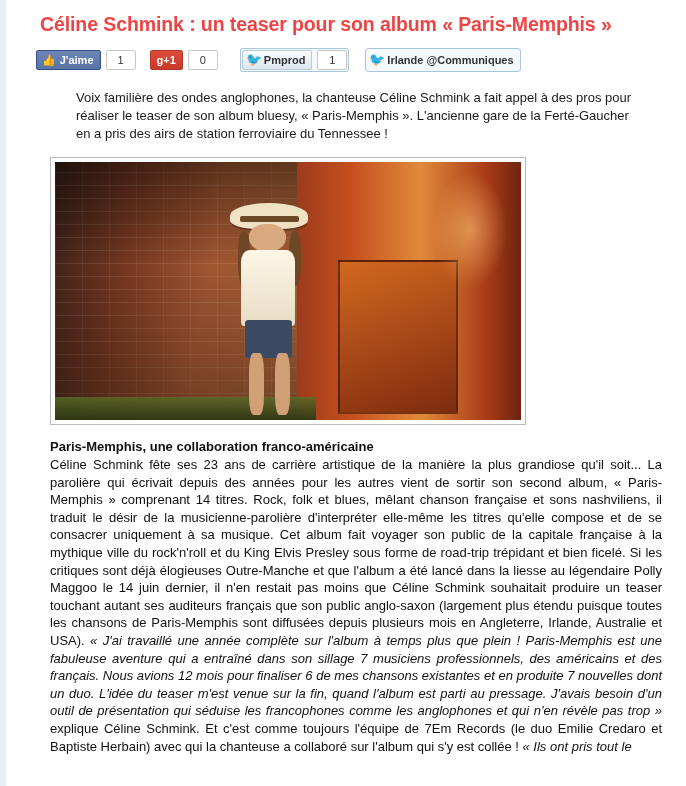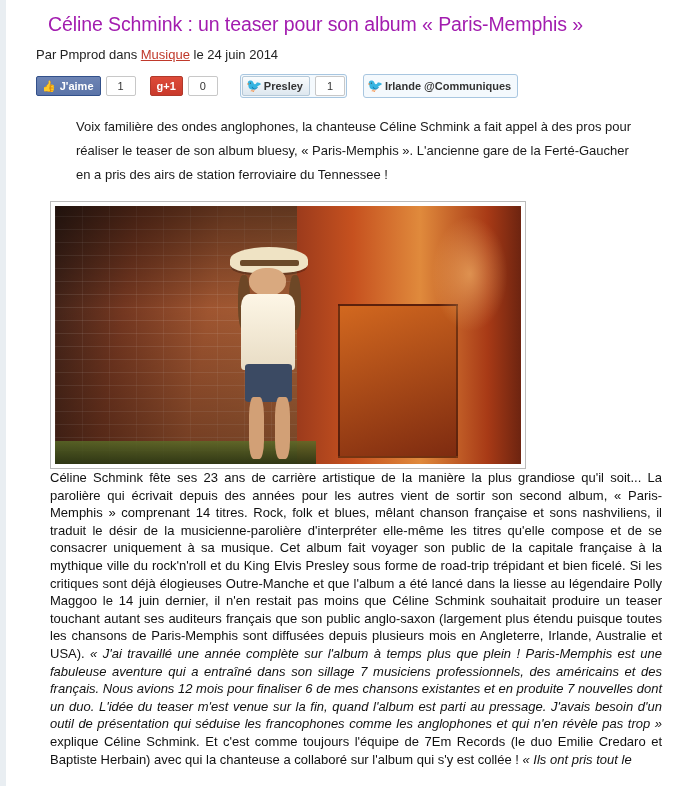--- a/index.html
+++ b/index.html
@@ -19,24 +19,24 @@
     height: 786px;
     box-sizing: border-box;
     background: #ffffff;
     border-left: 6px solid #e9eef2;
   }
   .inner {
     padding: 8px 14px 0 30px;
   }
   .title {
     font-size: 19.5px;
-    font-weight: normal;
-    color: #a21caf;
+    font-weight: bold;
+    color: #ef4444;
     line-height: 24px;
-    margin: 4px 0 0 12px;
+    margin: 4px 0 0 4px;
     letter-spacing: -0.1px;
   }
   .byline {
     font-size: 13px;
     color: #222;
     margin-top: 11px;
     margin-bottom: 0;
   }
   .byline a {
     color: #c0392b;
@@ -148,21 +148,21 @@
     height: 12px;
     color: #4099ff;
     font-size: 13px;
     line-height: 12px;
   }
 
   
   .intro {
     margin: 18px 0 0 40px;
     font-size: 13px;
-    line-height: 24px;
+    line-height: 18px;
     color: #1a1a1a;
     padding-right: 28px;
   }
 
   
   .photo-frame {
     margin: 14px 0 0 14px;
     width: 476px;
     height: 268px;
     border: 1px solid #bbb;
@@ -316,23 +316,20 @@
   .p2 { margin-top: 0; }
 </style>
 </head>
 <body>
 
 <div class="page">
   <div class="inner">
 
     <h1 class="title">Céline Schmink : un teaser pour son album « Paris-Memphis »</h1>
 
-    <div class="byline">
-      <span>Par Pmprod dans </span><a href="#">Musique</a><span> le 24 juin 2014</span>
-    </div>
 
     <div class="social-bar">
 
       <div class="fb-like">
         <div class="fb-btn">
           <span>👍</span>
           <span>J'aime</span>
         </div>
         <div class="fb-count">1</div>
       </div>
@@ -341,21 +338,21 @@
         <div class="g-btn">
           <span>g</span>
             <span>+1</span>
         </div>
         <div class="g-count">0</div>
       </div>
 
       <div class="tweet-wrap">
         <div class="tw-btn">
           <span class="bird">🐦</span>
-          <span>Presley</span>
+          <span>Pmprod</span>
         </div>
         <div class="tw-count">1</div>
       </div>
 
       <div class="follow-wrap">
         <div class="follow-btn">
           <span class="bird">🐦</span>
           <span>Irlande @Communiques</span>
         </div>
       </div>
@@ -380,20 +377,21 @@
           <div class="hair-r"></div>
           <div class="face"></div>
           <div class="top"></div>
           <div class="shorts"></div>
           <div class="leg-l"></div>
           <div class="leg-r"></div>
         </div>
       </div>
     </div>
 
+    <h2 class="subhead">Paris-Memphis, une collaboration franco-américaine</h2>
 
     <p class="body-text p2">
       <span>Céline Schmink fête ses 23 ans de carrière artistique de la manière la plus grandiose qu'il soit... La parolière qui écrivait depuis des années pour les autres vient de sortir son second album, « Paris-Memphis » comprenant 14 titres. Rock, folk et blues, mêlant chanson française et sons nashviliens, il traduit le désir de la musicienne-parolière d'interpréter elle-même les titres qu'elle compose et de se consacrer uniquement à sa musique. Cet album fait voyager son public de la capitale française à la mythique ville du rock'n'roll et du King Elvis Presley sous forme de road-trip trépidant et bien ficelé. Si les critiques sont déjà élogieuses Outre-Manche et que l'album a été lancé dans la liesse au légendaire Polly Maggoo le 14 juin dernier, il n'en restait pas moins que Céline Schmink souhaitait produire un teaser touchant autant ses auditeurs français que son public anglo-saxon (largement plus étendu puisque toutes les chansons de Paris-Memphis sont diffusées depuis plusieurs mois en Angleterre, Irlande, Australie et USA).</span>
       <i>« J'ai travaillé une année complète sur l'album à temps plus que plein ! Paris-Memphis est une fabuleuse aventure qui a entraîné dans son sillage 7 musiciens professionnels, des américains et des français. Nous avions 12 mois pour finaliser 6 de mes chansons existantes et en produite 7 nouvelles dont un duo. L'idée du teaser m'est venue sur la fin, quand l'album est parti au pressage. J'avais besoin d'un outil de présentation qui séduise les francophones comme les anglophones et qui n'en révèle pas trop »</i><span> explique Céline Schmink. Et c'est comme toujours l'équipe de 7Em Records (le duo Emilie Credaro et Baptiste Herbain) avec qui la chanteuse a collaboré sur l'album qui s'y est collée !</span>
       <i>« Ils ont pris tout le</i>
     </p>
 
   </div>
 </div>
 

